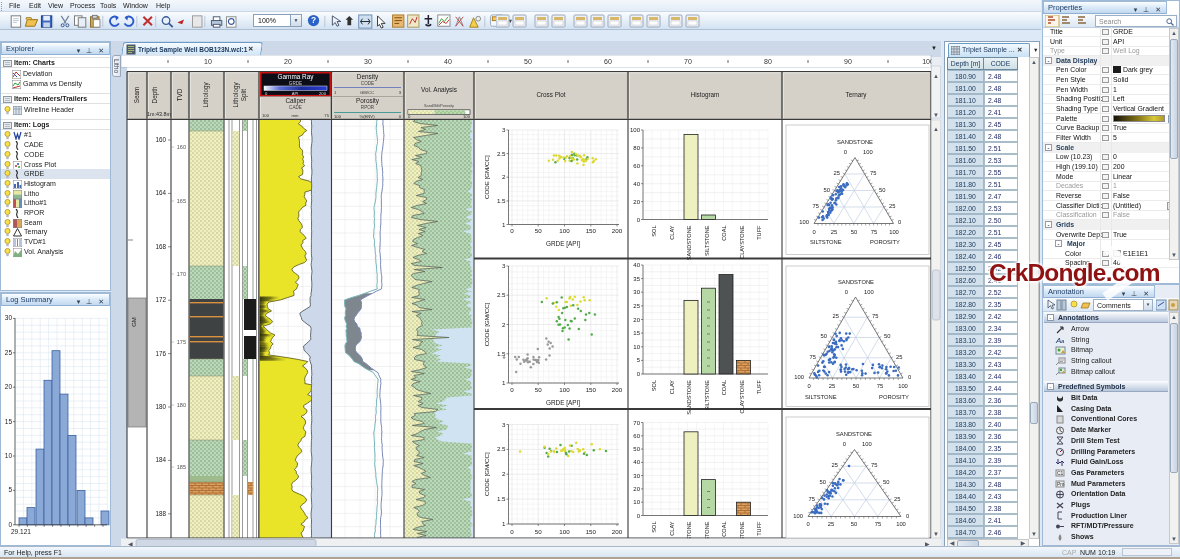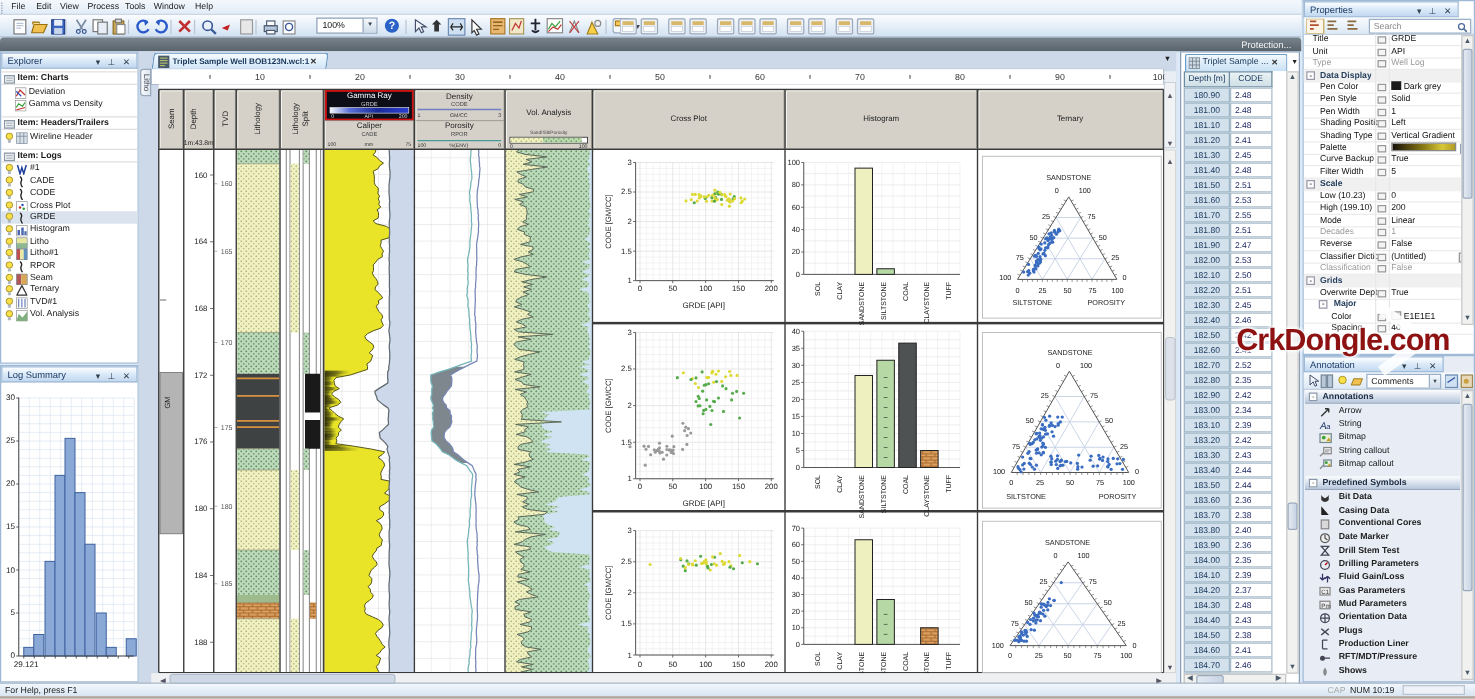--- a/index.html
+++ b/index.html
@@ -237,23 +237,20 @@
           <rect width="13" height="12" rx="1" fill="#eef1f5" stroke="#9aa8ba"></rect>
           <rect x="2" y="2" width="9" height="3" fill="#d8b868"></rect>
           <rect x="2" y="6" width="9" height="4" fill="#fff" stroke="#b8c0cc" stroke-width="0.5"></rect>
         </g>
         <g transform="translate(190,1)">
           <rect width="13" height="12" rx="1" fill="#eef1f5" stroke="#9aa8ba"></rect>
           <rect x="2" y="2" width="9" height="3" fill="#d8b868"></rect>
           <rect x="2" y="6" width="9" height="4" fill="#fff" stroke="#b8c0cc" stroke-width="0.5"></rect>
         </g>
       </svg>
-    </div>
-    <div class="abs" style="left:0;top:30px;width:1041px;height:11px;background:linear-gradient(#79838b,#59636b);border-radius:3px 3px 0 0;color:#f2f2f2;font-size:7.5px;line-height:11px;">
-      <span style="position:absolute;right:8px;">Protection...</span>
     </div>
     <div class="abs" style="left:0;top:41px;width:111px;height:250px;background:#fff;border:1px solid #9ebad6;">
       <div class="titlebar" style="left:0;top:0;width:109px;">Explorer<span class="tbtns">▾&nbsp;⊥&nbsp;✕</span></div>
       <div class="abs" style="left:0;top:15px;width:109px;height:11px;border-top:1px solid #e0e0e0;border-bottom:1px solid #e0e0e0;"></div>
       <svg class="abs" style="left:2px;top:17px" width="9" height="9" viewBox="0 0 9 9">
         <rect x="0.5" y="1.5" width="8" height="6" fill="#e8eaec" stroke="#8a98a8"></rect>
         <path d="M2,3.5h5M2,5.5h5" stroke="#9aa8b8" stroke-width="0.7"></path>
       </svg>
       <span class="item grpblue" style="left:13px;top:17px;">Item: Charts</span>
       <svg class="abs" style="left:11px;top:28px" width="9" height="9" viewBox="0 0 9 9">

